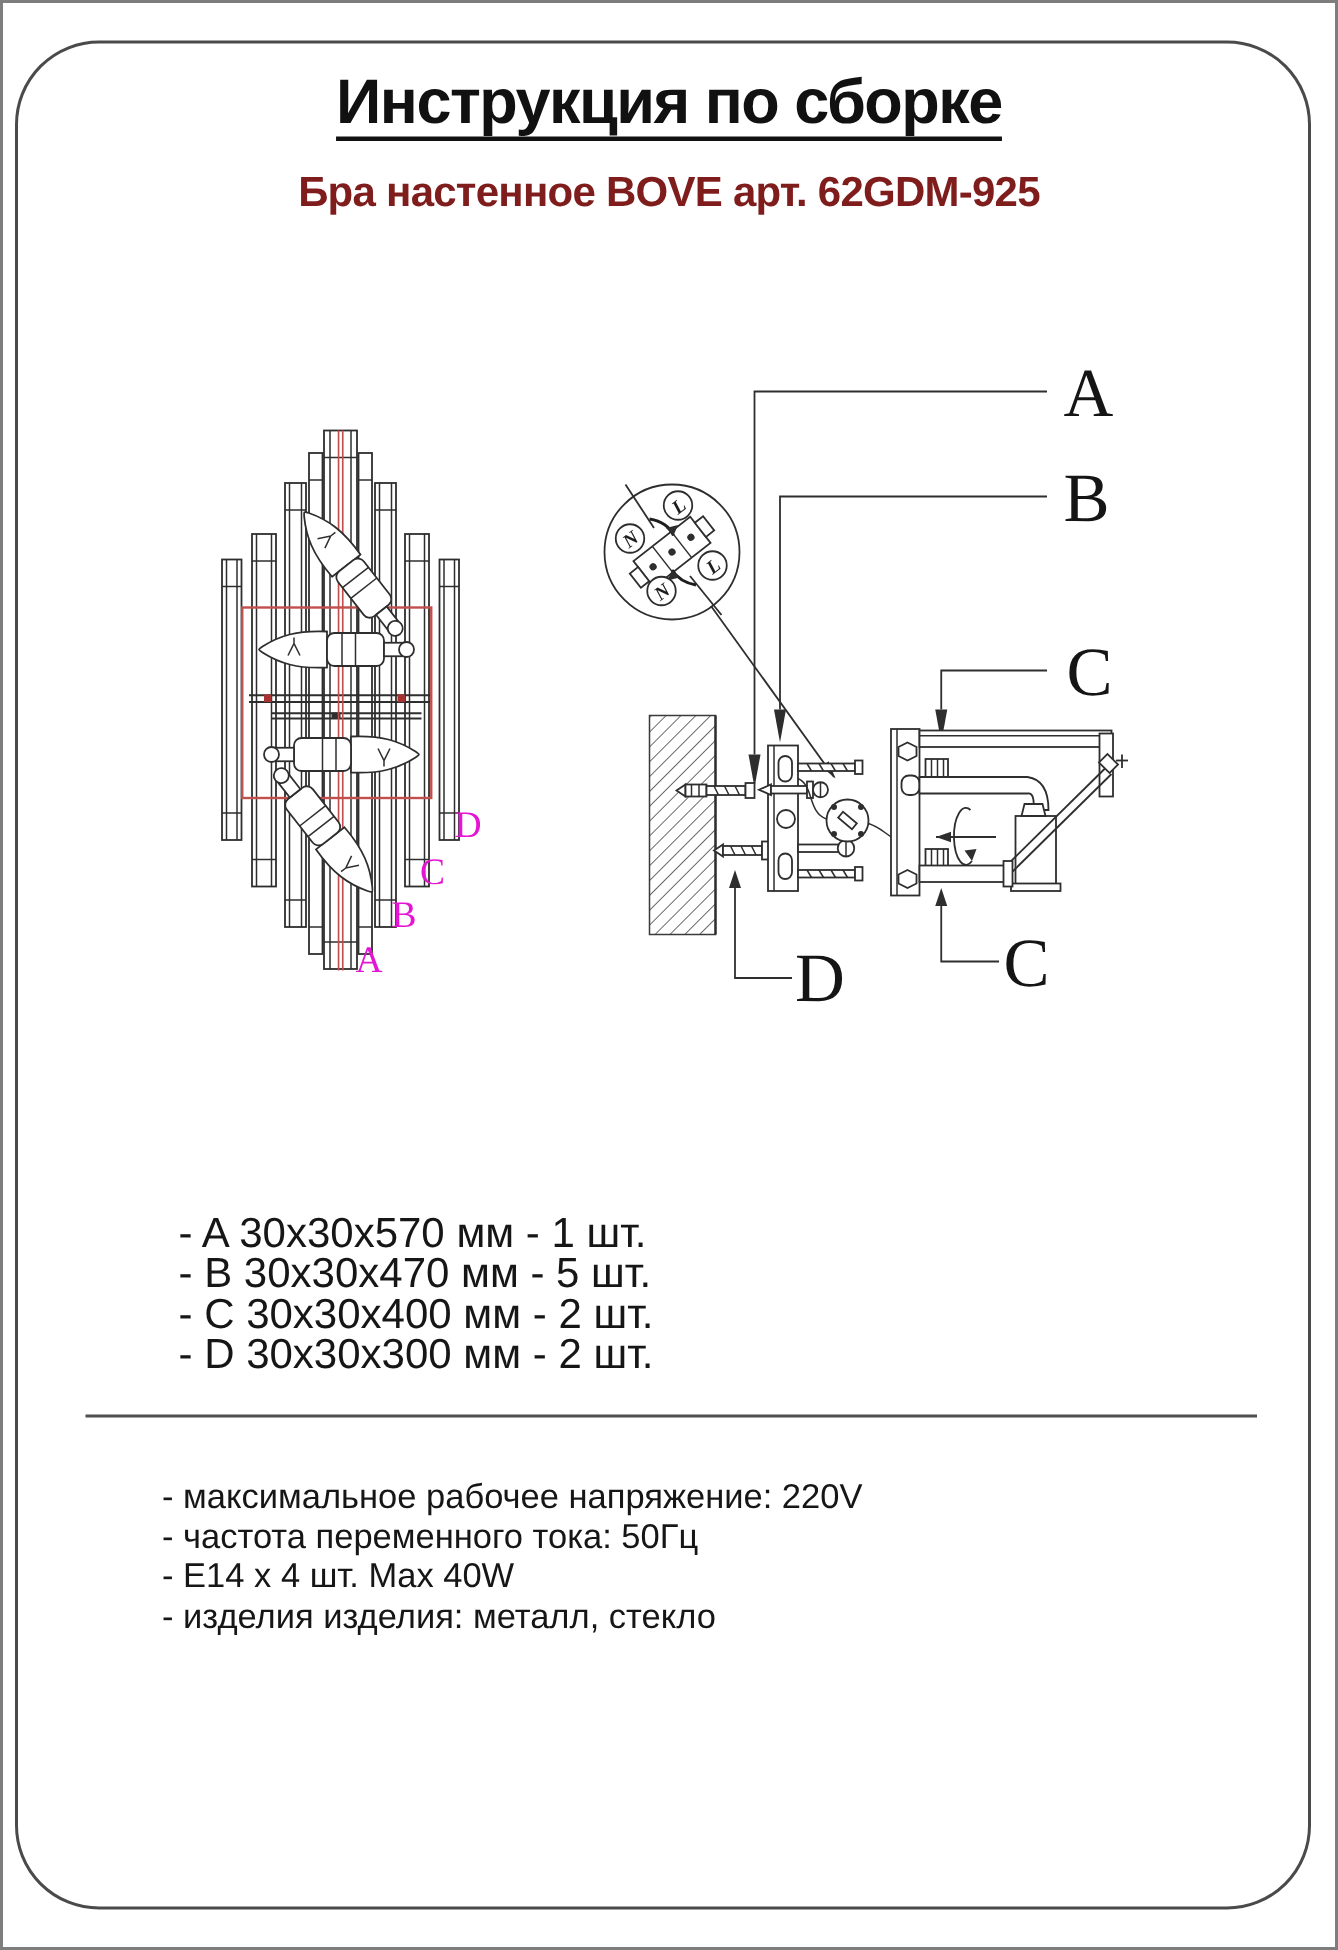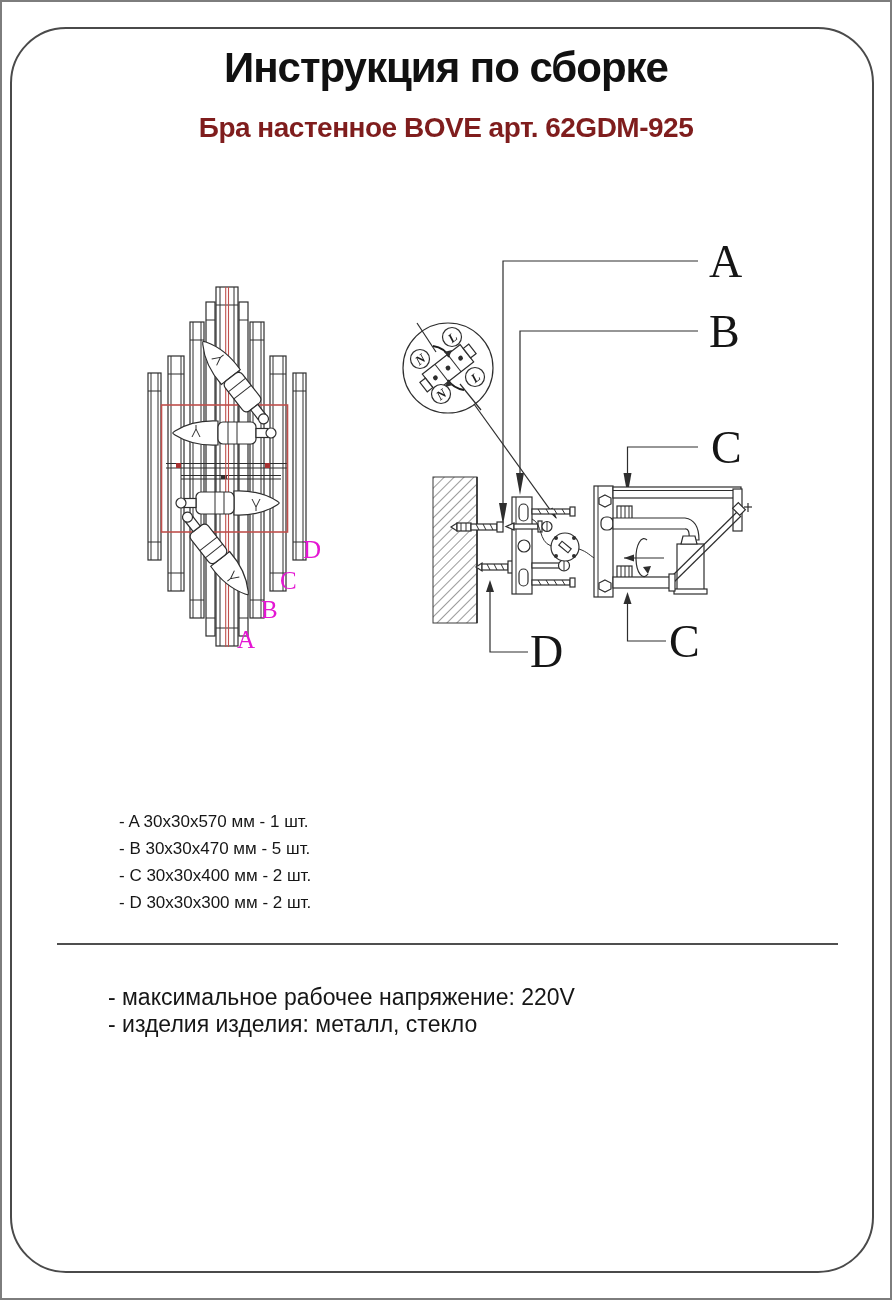--- a/index.html
+++ b/index.html
@@ -3,26 +3,26 @@
 <meta charset="utf-8">
 <style>
   html,body { margin:0; padding:0; background:#fff; }
   body { width:892px; height:1300px; position:relative; overflow:hidden;
          font-family:"Liberation Sans", sans-serif; color:#161616; }
   .page-frame { position:absolute; inset:0; border:2px solid #7d7d7d; box-sizing:border-box; }
   .sheet-border { position:absolute; left:10px; top:27px; width:864px; height:1246px;
                   border:2px solid #4a4a4a; border-radius:56px; box-sizing:border-box; background:#fff; }
   .doc-title { position:absolute; top:44px; left:0; width:100%; text-align:center;
                font-size:42px; font-weight:bold; letter-spacing:-1px; color:#111; }
-  .doc-title span { text-decoration-thickness:3px; text-underline-offset:9px; }
+  .doc-title span { text-decoration:underline; text-decoration-thickness:3px; text-underline-offset:9px; }
   .doc-subtitle { position:absolute; top:112px; left:0; width:100%; text-align:center;
                   font-size:28px; font-weight:bold; letter-spacing:-0.5px; color:#7f1d1d; }
   .front-view { position:absolute; left:130px; top:270px; width:240px; height:400px; }
   .assembly-view { position:absolute; left:395px; top:240px; width:497px; height:440px; }
-  .parts-list { position:absolute; left:119px; top:808px; font-size:17px; line-height:27px; }
+  .parts-list { position:absolute; left:119px; top:808px; font-size:28px; line-height:27px; }
   .divider { position:absolute; left:57px; top:943px; width:781px; height:0;
              border-top:2px solid #4f4f4f; }
   .specs-list { position:absolute; left:108px; top:984px; font-size:23px; line-height:26.5px; }
 
   
   .ln   { stroke:#2e2e2e; stroke-width:1.2; fill:none; }
   .lnth { stroke:#2e2e2e; stroke-width:1; fill:none; }
   .fw   { fill:#ffffff; stroke:#2e2e2e; stroke-width:1.2; }
   .dark { fill:#2e2e2e; stroke:none; }
   .redln  { stroke:var(--red,#c0504d); stroke-width:1.1; fill:none; }
@@ -339,14 +339,16 @@
   <div>- A 30x30x570 мм - 1 шт.</div>
   <div>- B 30x30x470 мм - 5 шт.</div>
   <div>- C 30x30x400 мм - 2 шт.</div>
   <div>- D 30x30x300 мм - 2 шт.</div>
 </div>
 
 <div class="divider"></div>
 
 <div class="specs-list">
   <div>- максимальное рабочее напряжение: 220V</div>
+  <div>- частота переменного тока: 50Гц</div>
+  <div>- E14 x 4 шт. Max 40W</div>
   <div>- изделия изделия: металл, стекло</div>
 </div>
 
 </body></html>

